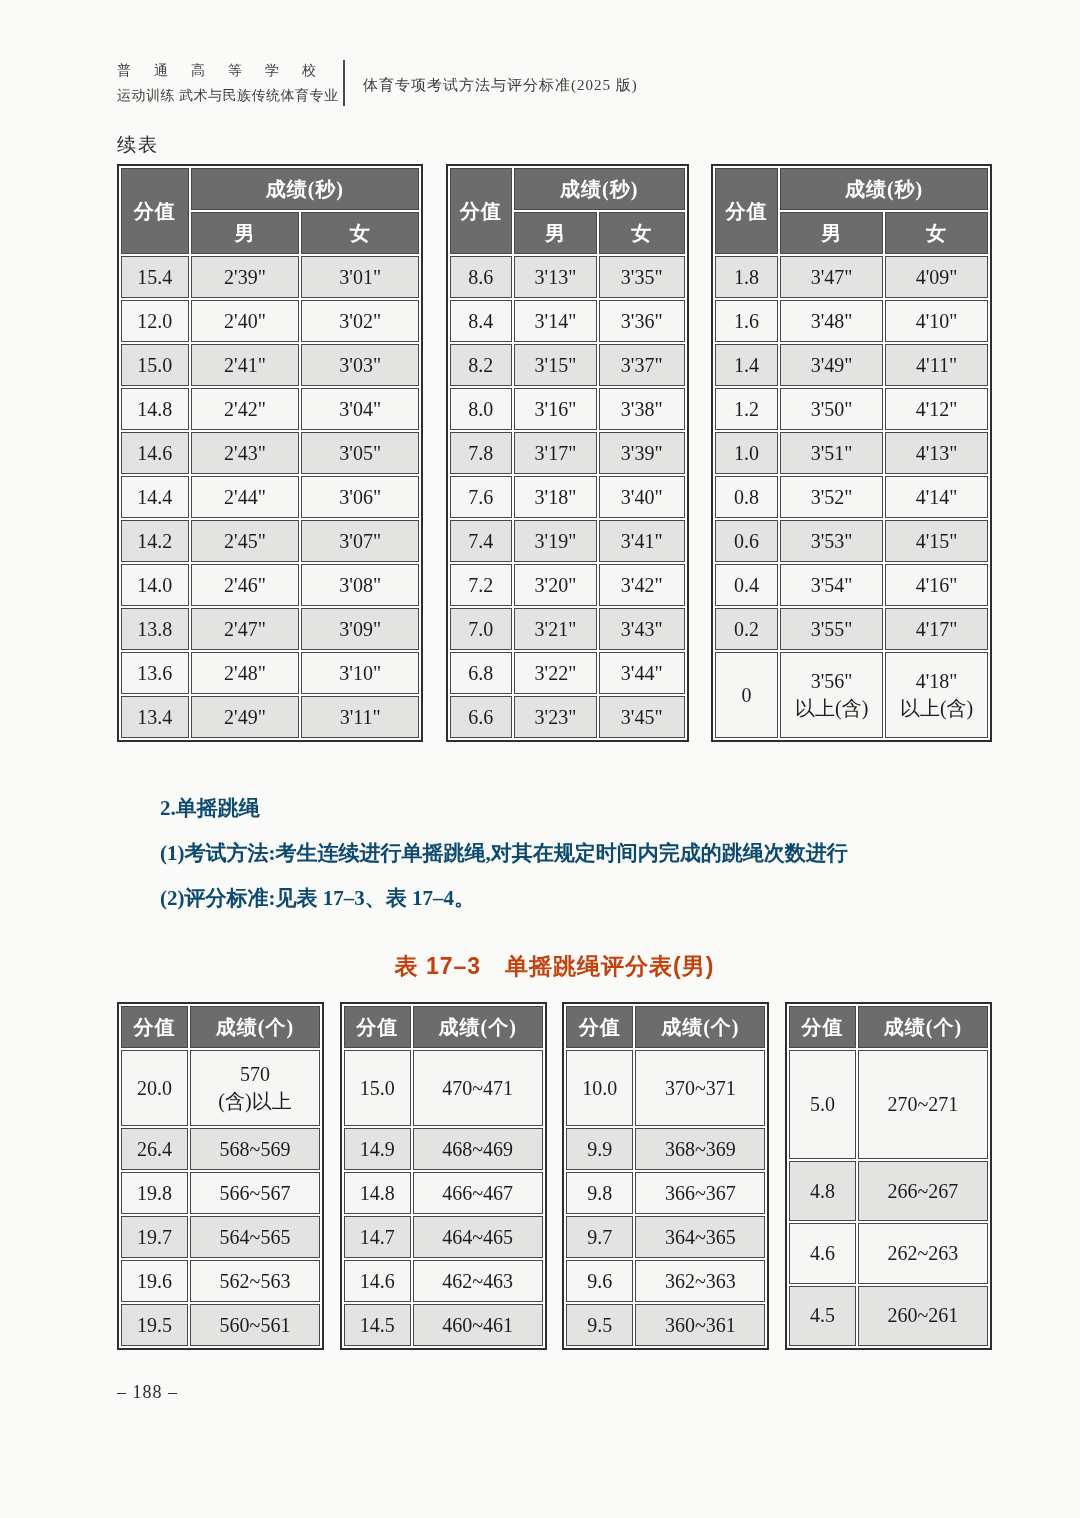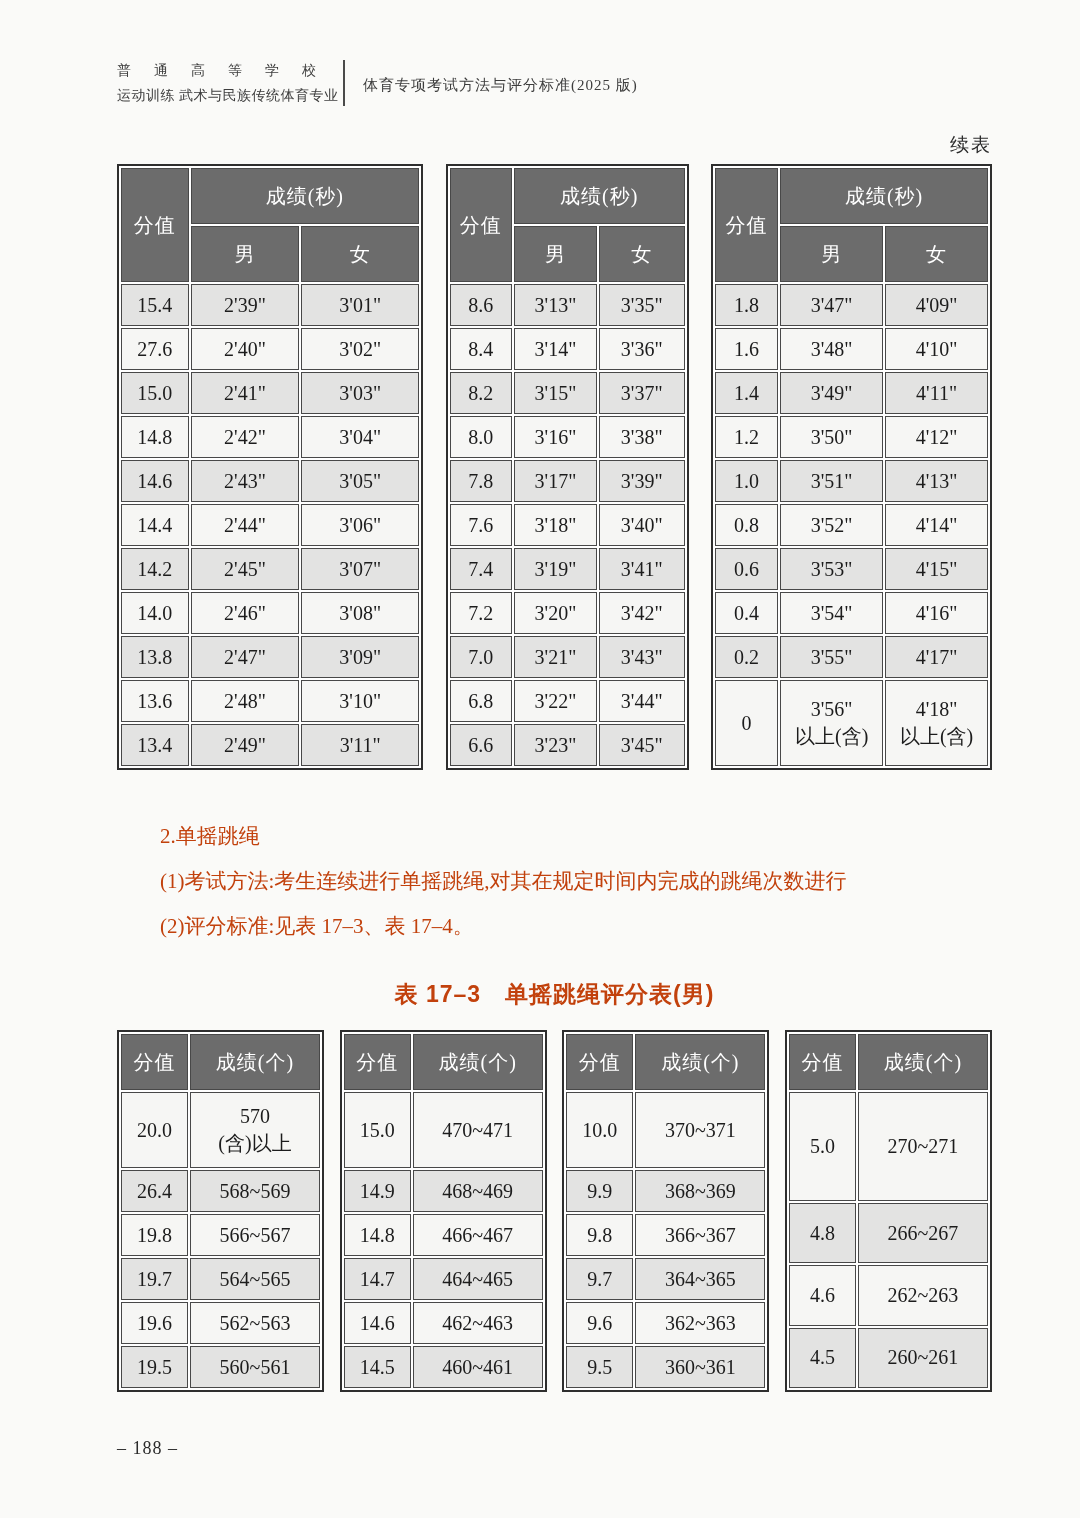--- a/index.html
+++ b/index.html
@@ -15,21 +15,21 @@
 
   
   .doc-header { display: flex; align-items: center; color: #3d3d3d; }
   .hdr-left { width: 206px; }
   .hdr-line1 { font-size: 14px; letter-spacing: 23px; white-space: nowrap; margin-bottom: 7px; }
   .hdr-line2 { font-size: 14px; letter-spacing: 0.5px; white-space: nowrap; text-align: center; }
   .hdr-divider { width: 0; border-left: 2px solid #4a4a4a; height: 46px; margin: 0 18px 0 20px; }
   .hdr-right { font-size: 15px; letter-spacing: 1px; padding-top: 4px; }
 
   
-  .continued { text-align: right; font-size: 19px; color: #2b2b2b; margin-top: 26px; margin-bottom: 6px; letter-spacing: 2px; }
+  .continued { font-size: 19px; color: #2b2b2b; margin-top: 26px; margin-bottom: 6px; letter-spacing: 2px; }
 
   
   table.score-table {
     border-collapse: separate;
     border-spacing: 2px;
     background: #ffffff;
     border: 2px solid #2e2e2e;
     table-layout: fixed;
   }
   .score-table th, .score-table td {
@@ -38,40 +38,40 @@
     vertical-align: middle;
     font-size: 20px;
     line-height: 1.35;
     white-space: pre-line;
     padding: 0 2px;
     overflow: hidden;
   }
   .score-table th {
     background: #6c6c6c;
     color: #ffffff;
-    font-weight: 400;
-    height: 56px;
+    font-weight: 700;
+    height: 42px;
     letter-spacing: 1px;
   }
   .score-table td { color: #1c1c1c; height: 42px; }
 
   
   .seconds-group { display: flex; justify-content: space-between; }
   .seconds-table.t1 { width: 306px; }
   .seconds-table.t2 { width: 243px; }
   .seconds-table.t3 { width: 281px; }
   .t1 .c-score { width: 23%; } .t1 .c-m { width: 37%; } .t1 .c-f { width: 40%; }
   .t2 .c-score { width: 27%; } .t2 .c-m { width: 36%; } .t2 .c-f { width: 37%; }
   .t3 .c-score { width: 23.5%; } .t3 .c-m { width: 38.25%; } .t3 .c-f { width: 38.25%; }
   .seconds-table tbody tr:nth-child(odd) td { background: #e3e3e2; }
   .seconds-table tbody tr:nth-child(even) td { background: #f6f6f4; }
   .seconds-table tr.tall-row td { height: 86px; }
 
   
-  .body-text { margin-top: 44px; font-size: 21px; line-height: 45px; color: #c2410c; }
+  .body-text { margin-top: 44px; font-size: 21px; line-height: 45px; color: #0c4a6e; font-weight: bold; }
   .body-text p { margin: 0; }
   .body-text .indent { padding-left: 43px; }
 
   
   .table-title {
     margin: 30px 0 0 0;
     text-align: center;
     font-family: "Liberation Sans", "DejaVu Sans", sans-serif;
     font-weight: 700;
     font-size: 23px;
@@ -81,21 +81,21 @@
 
   
   .count-group { display: flex; justify-content: space-between; margin-top: 20px; }
   .count-table { width: 207px; }
   .count-table .c-score { width: 34%; } .count-table .c-res { width: 66%; }
   .count-table tbody tr:nth-child(odd) td { background: #f6f6f4; }
   .count-table tbody tr:nth-child(even) td { background: #e3e3e2; }
   .count-table tbody tr:first-child td { height: 76px; }
 
   
-  .page-footer { margin-top: 46px; padding-bottom: 40px; font-size: 18px; color: #2b2b2b; letter-spacing: 1px; }
+  .page-footer { margin-top: 32px; padding-bottom: 40px; font-size: 18px; color: #2b2b2b; letter-spacing: 1px; }
 </style>
 </head>
 <body>
 
 <div class="page">
 
   <header class="doc-header">
     <div class="hdr-left">
       <div class="hdr-line1">普通高等学校</div>
       <div class="hdr-line2">运动训练 武术与民族传统体育专业</div>
@@ -124,21 +124,21 @@
           <th>女</th>
         </tr>
       </thead>
       <tbody>
           <tr>
             <td>15.4</td>
             <td>2'39"</td>
             <td>3'01"</td>
           </tr>
           <tr>
-            <td>27.6</td>
+            <td>12.0</td>
             <td>2'40"</td>
             <td>3'02"</td>
           </tr>
           <tr>
             <td>15.0</td>
             <td>2'41"</td>
             <td>3'03"</td>
           </tr>
           <tr>
             <td>14.8</td>

